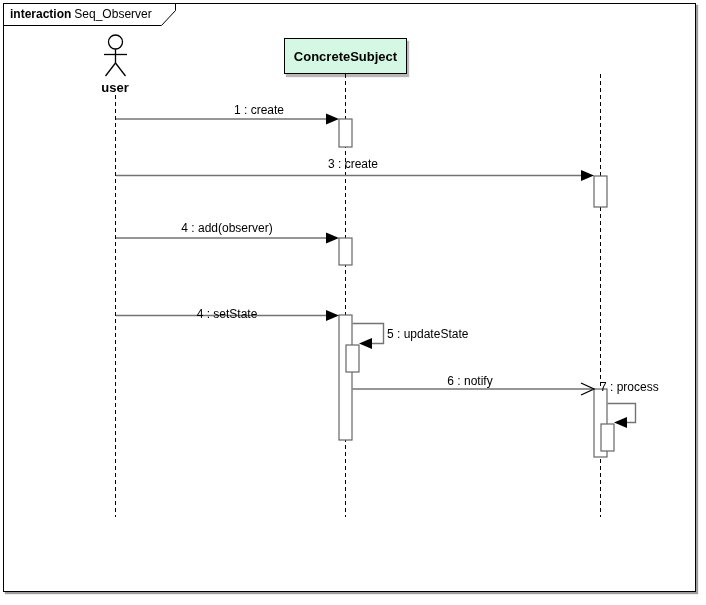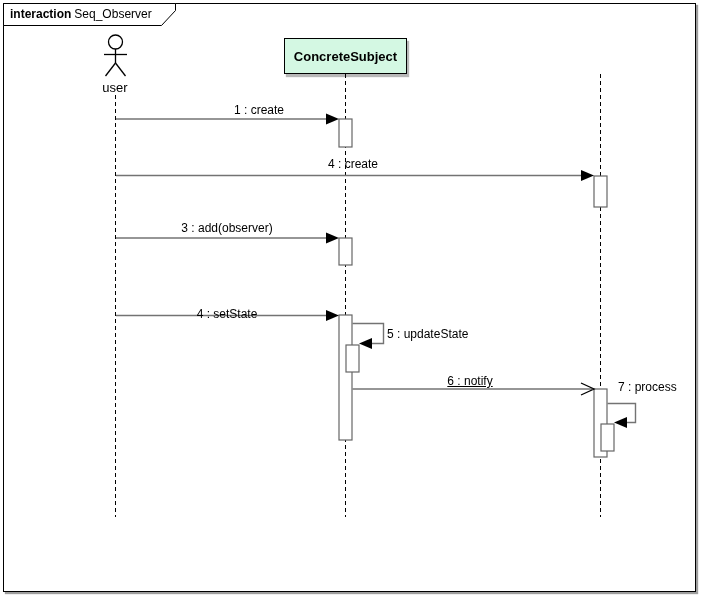--- a/index.html
+++ b/index.html
@@ -46,38 +46,38 @@
     justify-content: center;
     font-weight: bold;
     font-size: 13px;
   }
   #p-subject  { left: 284px; width: 123px; background: #d4f8e3; }
   #p-observer { left: 532px; width: 136px; background: #fdead9; }
   .actor-label {
     position: absolute;
     left: 115px; top: 80px;
     transform: translateX(-50%);
-    font-weight: normal;
+    font-weight: bold;
     font-size: 13px;
     white-space: nowrap;
   }
   .msg-label {
     position: absolute;
     font-size: 12px;
     line-height: 14px;
     white-space: nowrap;
   }
   .msg-label.centered { transform: translateX(-50%); }
   #ml-1 { left: 227px; top: 103px; margin-left: 32px; }
   #ml-2 { left: 353px; top: 157px; }
   #ml-3 { left: 227px; top: 221px; }
   #ml-4 { left: 227px; top: 307px; }
   #ml-5 { left: 387px; top: 327px; }
-  #ml-6 { left: 470px; top: 374px; text-decoration: underline; }
-  #ml-7 { left: 618px; top: 380px; }
+  #ml-6 { left: 470px; top: 374px; }
+  #ml-7 { left: 600px; top: 380px; }
 </style>
 </head>
 <body>
 
 <div class="canvas">
 
   <div class="frame"></div>
 
   <svg class="layer" width="706" height="605" viewBox="0 0 706 605">
 
@@ -145,20 +145,20 @@
     <span class="kw">interaction</span><span class="nm">Seq_Observer</span>
   </div>
 
   <div class="participant" id="p-subject">
     <span>ConcreteSubject</span>
   </div>
 
   <div class="actor-label">user</div>
 
   <div class="msg-label centered" id="ml-1">1 : create</div>
-  <div class="msg-label centered" id="ml-2">4 : create</div>
-  <div class="msg-label centered" id="ml-3">3 : add(observer)</div>
+  <div class="msg-label centered" id="ml-2">3 : create</div>
+  <div class="msg-label centered" id="ml-3">4 : add(observer)</div>
   <div class="msg-label centered" id="ml-4">4 : setState</div>
   <div class="msg-label" id="ml-5">5 : updateState</div>
   <div class="msg-label centered" id="ml-6">6 : notify</div>
   <div class="msg-label" id="ml-7">7 : process</div>
 
 </div>
 
 </body></html>

